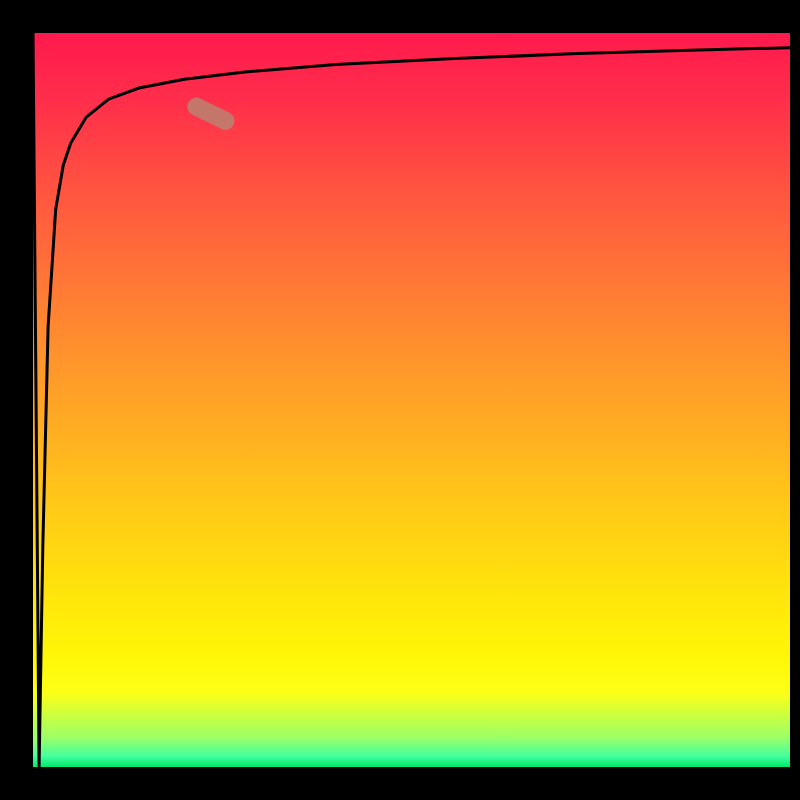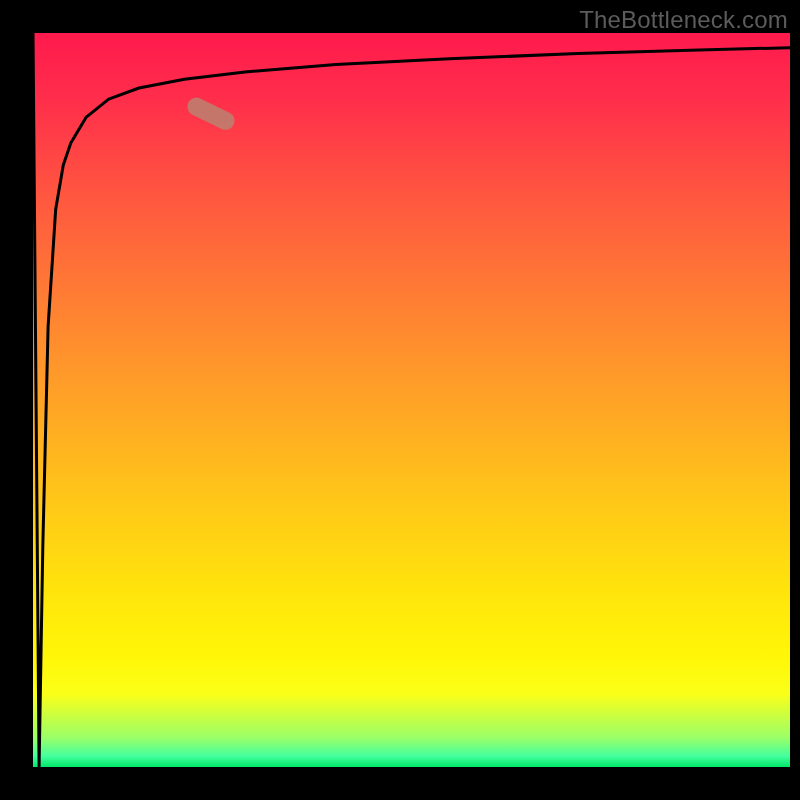--- a/index.html
+++ b/index.html
@@ -67,14 +67,13 @@
 <body>
 
 <div class="frame">
   <div class="plot"></div>
 
   <svg class="curve" viewBox="0 0 800 800">
     <path id="curve-path" fill="none" stroke="#000" stroke-width="3" stroke-linecap="round" stroke-linejoin="round" d="M33.0 33.0 L39.1 767.0 L42.8 546.8 L48.1 326.6 L55.7 209.2 L63.3 165.1 L70.8 143.1 L86.0 117.4 L108.7 99.1 L139.0 88.0 L184.4 79.2 L245.0 71.9 L335.8 64.6 L449.4 58.7 L578.0 53.6 L699.2 49.9 L790.0 47.7"></path>
     <rect id="highlight" class="highlight-pill" rx="9" ry="9" x="185.7" y="104.7" width="50.5" height="18.0" transform="rotate(25.86 210.9 113.7)"></rect>
   </svg>
 
-  <div class="watermark">TheBottleneck.com</div>
 </div>
 
 </body></html>

